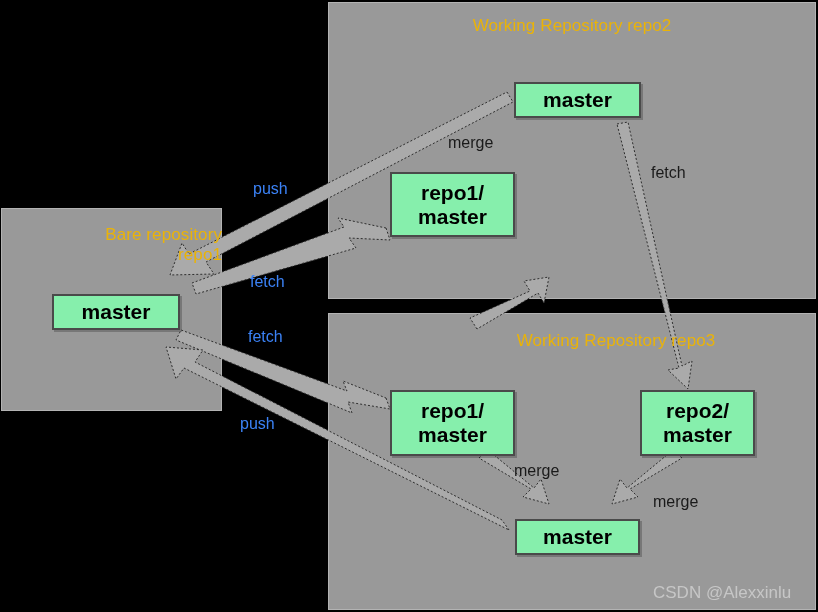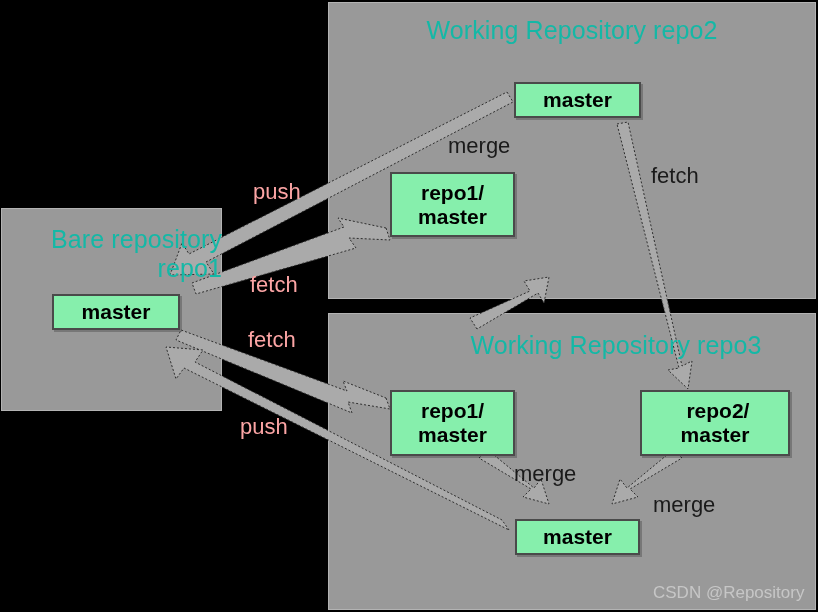--- a/index.html
+++ b/index.html
@@ -21,22 +21,22 @@
     box-sizing: border-box;
   }
   .panel-border {
     border: 1px solid #b3b3b3;
   }
   .panel-title {
     position: absolute;
     left: 0;
     right: 0;
     text-align: center;
-    color: #14b8a6;
-    font-size: 25px;
+    color: #eab308;
+    font-size: 17px;
     font-weight: 400;
     line-height: 1.15;
     letter-spacing: 0.1px;
     white-space: pre-line;
   }
   .node {
     position: absolute;
     background: #86efac;
     border: 2px solid #4a4a4a;
     box-sizing: border-box;
@@ -46,27 +46,27 @@
     text-align: center;
     color: #000000;
     font-size: 21px;
     font-weight: bold;
     line-height: 1.12;
     white-space: pre-line;
     box-shadow: 2px 2px 0 rgba(0,0,0,0.22);
   }
   .edge-label {
     position: absolute;
-    font-size: 22px;
+    font-size: 16px;
     color: #1a1a1a;
     white-space: nowrap;
     line-height: 1;
   }
   .edge-label.dark-bg {
-    color: #fca5a5;
+    color: #3b82f6;
   }
   .watermark {
     position: absolute;
     font-size: 17px;
     color: #cfcfcf;
     white-space: nowrap;
     opacity: 0.85;
   }
   svg.arrows {
     position: absolute;
@@ -138,36 +138,36 @@
   <div class="node" style="left:52px; top:294px; width:128px; height:36px;">master</div>
 
   <div class="node" style="left:514px; top:82px; width:127px; height:36px;">master</div>
 
   <div class="node" style="left:390px; top:172px; width:125px; height:65px;">repo1/
 master</div>
 
   <div class="node" style="left:390px; top:390px; width:125px; height:66px;">repo1/
 master</div>
 
-  <div class="node" style="left:640px; top:390px; width:150px; height:66px;text-align:right;">repo2/
+  <div class="node" style="left:640px; top:390px; width:115px; height:66px;">repo2/
 master</div>
 
   <div class="node" style="left:515px; top:519px; width:125px; height:36px;">master</div>
 
   <div class="edge-label dark-bg" style="left:253px; top:181px;">push</div>
 
   <div class="edge-label dark-bg" style="left:250px; top:274px;">fetch</div>
 
   <div class="edge-label dark-bg" style="left:248px; top:329px;">fetch</div>
 
   <div class="edge-label dark-bg" style="left:240px; top:416px;">push</div>
 
   <div class="edge-label" style="left:448px; top:135px;">merge</div>
 
   <div class="edge-label" style="left:651px; top:165px;">fetch</div>
 
   <div class="edge-label" style="left:514px; top:463px;">merge</div>
 
   <div class="edge-label" style="left:653px; top:494px;">merge</div>
 
-  <div class="watermark" style="left:653px; top:583px;">CSDN @Repository</div>
+  <div class="watermark" style="left:653px; top:583px;">CSDN @Alexxinlu</div>
 
 </div>
 
 </body></html>

